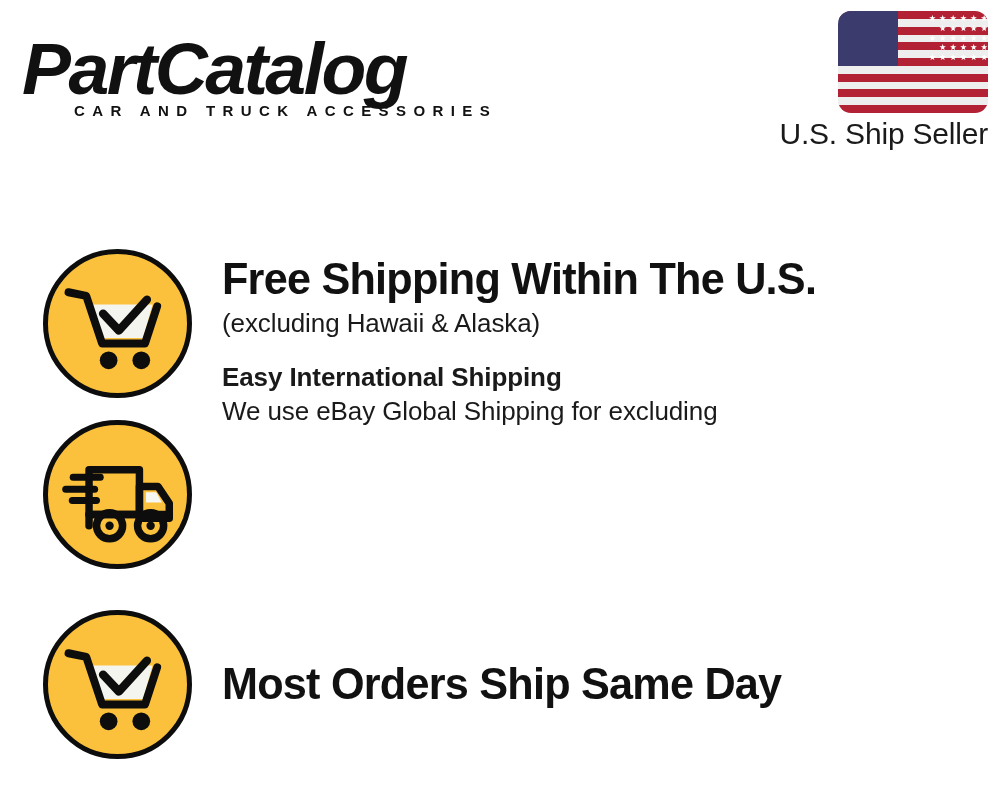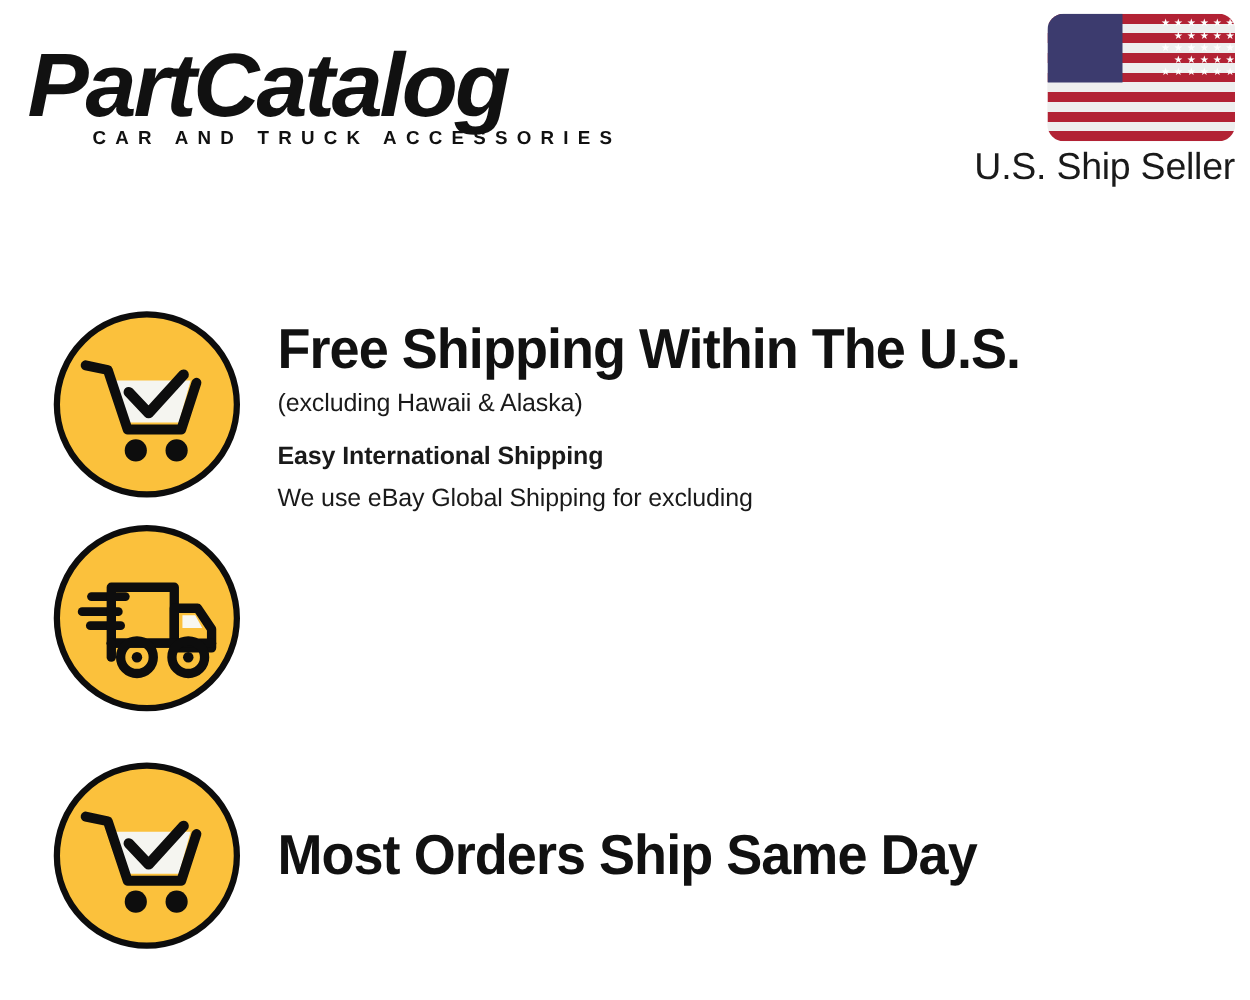--- a/index.html
+++ b/index.html
@@ -183,32 +183,32 @@
     color: #111111;
     line-height: 52px;
     letter-spacing: -0.8px;
     white-space: nowrap;
     transform: scaleX(0.96);
     transform-origin: left center;
   }
 
   .feature-sub {
     font-family: "Liberation Sans", sans-serif;
-    font-size: 20px;
+    font-size: 26px;
     font-weight: 400;
     color: #1a1a1a;
     line-height: 32px;
     letter-spacing: -0.1px;
     white-space: nowrap;
     margin-top: 2px;
   }
 
   .feature-sub.strong {
     font-weight: 700;
-    margin-top: 10px;
+    margin-top: 22px;
   }
 
   
   .feature-text.centered {
     padding-top: 48px;
   }
 </style>
 </head>
 <body>
 

